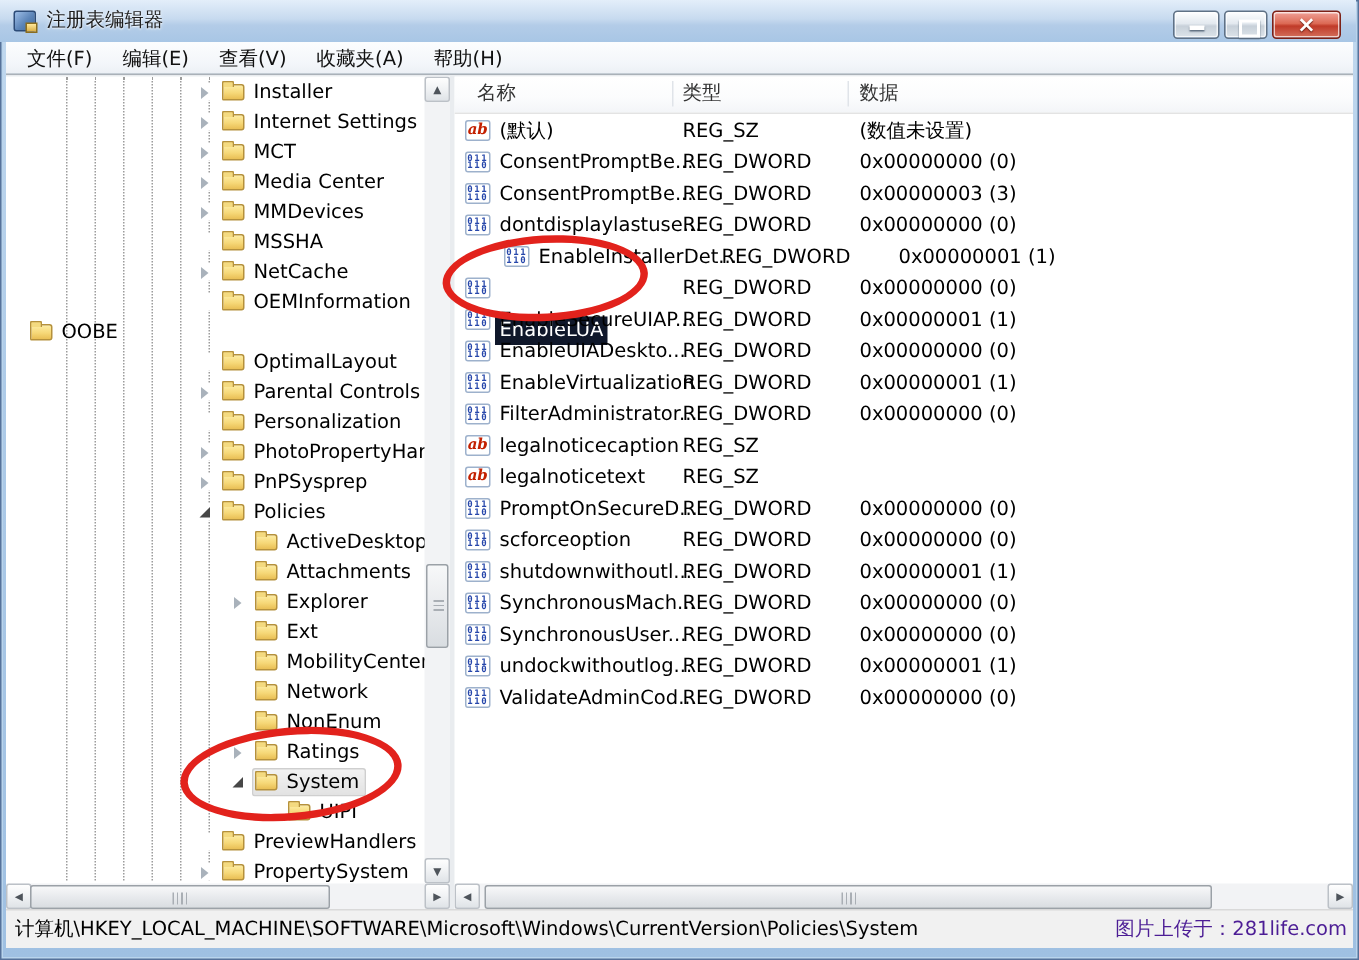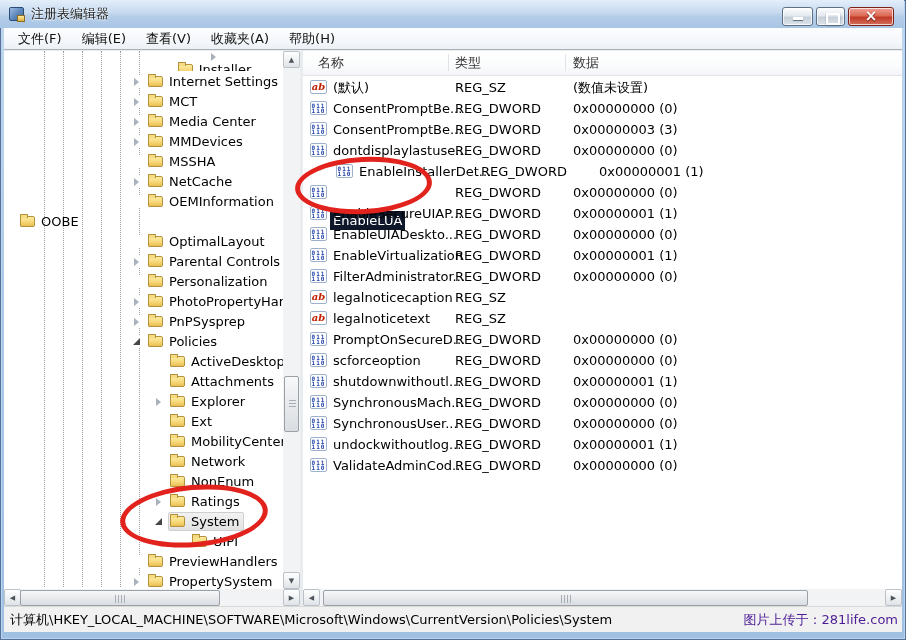--- a/index.html
+++ b/index.html
@@ -132,21 +132,21 @@
 
     <div class="tree-pane">
       <i class="guide" style="left:40px"></i>
       <i class="guide" style="left:59px"></i>
       <i class="guide" style="left:78px"></i>
       <i class="guide" style="left:97px"></i>
       <i class="guide" style="left:116px"></i>
       <i class="guide" style="left:135px"></i>
 
       <div>
-          <div class="titem" style="top: 0px; padding-left: 128px; flex-direction: column;">
+          <div class="titem" style="top: 0px; padding-left: 128px;">
           <span class="tree-expander collapsed"></span>
           <span class="tnode">
             <span class="folder"></span>
             <span class="tlabel">Installer</span>
           </span>
         </div>
           <div class="titem" style="top: 20px; padding-left: 128px;">
           <span class="tree-expander collapsed"></span>
           <span class="tnode">
             <span class="folder"></span>

